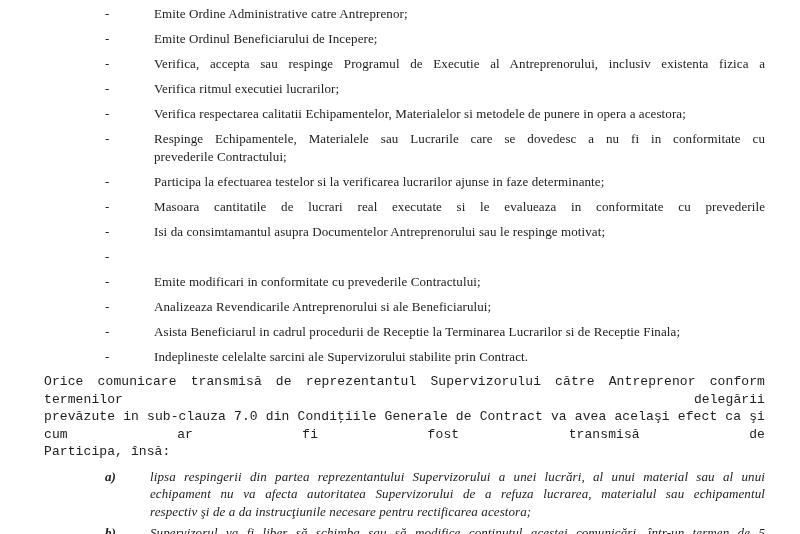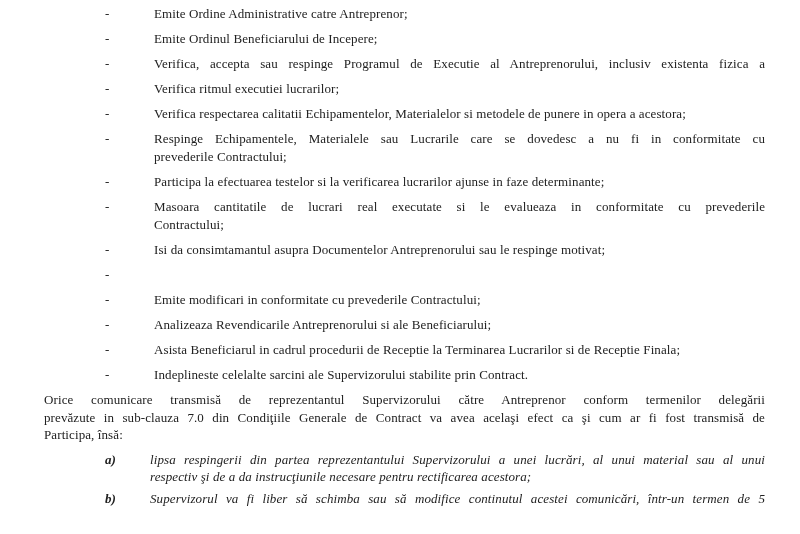--- a/index.html
+++ b/index.html
@@ -41,20 +41,21 @@
     text-align-last: justify;
   }
   
   .lline {
     text-align: left;
   }
   
   .para {
     margin: 0 0 7px 0;
     line-height: 17.5px;
+    font-family: Liberation Mono, monospace;
   }
   
   .litem {
     display: flex;
     margin-bottom: 4px;
   }
   .lmark {
     flex: 0 0 45px;
     margin-left: 61px;
     font-weight: 700;
@@ -122,21 +123,20 @@
         <span class="bmark">-</span>
         <div class="btext">
           <div class="lline">Participa la efectuarea testelor si la verificarea lucrarilor ajunse in faze determinante;</div>
         </div>
       </div>
 
       <div class="bullet">
         <span class="bmark">-</span>
         <div class="btext">
           <div class="jline">Masoara cantitatile de lucrari real executate si le evalueaza in conformitate cu prevederile</div>
-          <div class="lline">Contractului;</div>
         </div>
       </div>
 
       <div class="bullet">
         <span class="bmark">-</span>
         <div class="btext">
           <div class="lline">Isi da consimtamantul asupra Documentelor Antreprenorului sau le respinge motivat;</div>
         </div>
       </div>
 
@@ -179,20 +179,21 @@
       <div class="jline">prevăzute in sub-clauza 7.0 din Condiţiile Generale de Contract va avea acelaşi efect ca şi cum ar fi fost transmisă de</div>
       <div class="lline">Participa, însă:</div>
     </div>
 
     <div class="lettered-list">
 
       <div class="litem">
         <span class="lmark">a)</span>
         <div class="ltext">
           <div class="jline">lipsa respingerii din partea reprezentantului Supervizorului a unei lucrări, al unui material sau al unui</div>
+          <div class="jline">echipament nu va afecta autoritatea Supervizorului de a refuza lucrarea, materialul sau echipamentul</div>
           <div class="lline">respectiv şi de a da instrucţiunile necesare pentru rectificarea acestora;</div>
         </div>
       </div>
 
       <div class="litem">
         <span class="lmark">b)</span>
         <div class="ltext">
           <div class="jline">Supervizorul va fi liber să schimba sau să modifice continutul acestei comunicări, într-un termen de 5</div>
         </div>
       </div>

